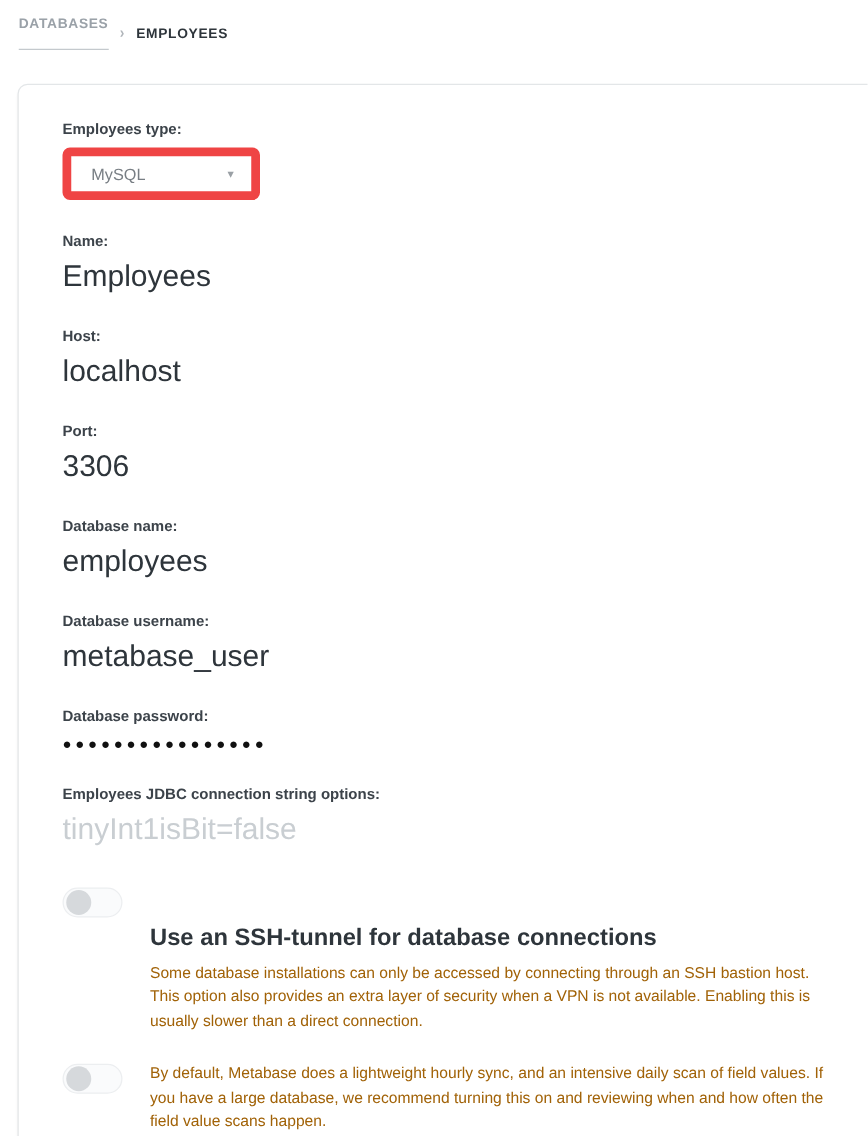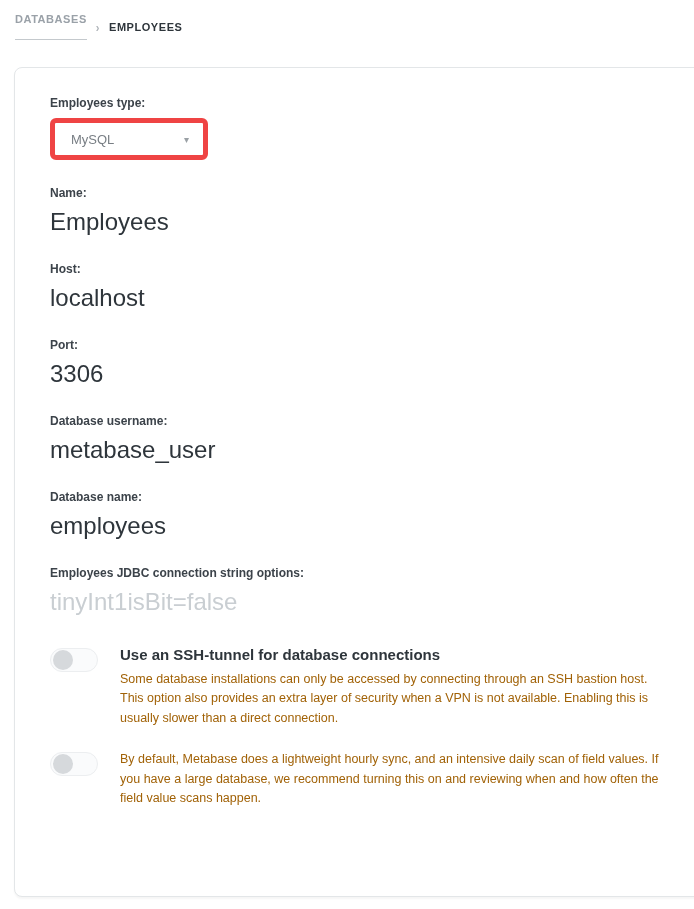--- a/index.html
+++ b/index.html
@@ -71,21 +71,21 @@
     font-size: 12px;
     letter-spacing: 3px;
     font-weight: bold;
     color: #111;
   }
 
   
   .select-box {
     width: 158px;
     height: 42px;
-    border: 5px solid #ef4444;
+    border: 7px solid #ef4444;
     border-radius: 6px;
     background: #fff;
     display: flex;
     align-items: center;
     justify-content: space-between;
     padding: 0 14px 0 16px;
     cursor: pointer;
     margin-bottom: 19px;
   }
   .select-value { font-size: 13px; color: #787e84; }
@@ -111,24 +111,25 @@
   }
   .toggle .knob {
     position: absolute;
     left: 2px; top: 1px;
     width: 20px; height: 20px;
     border-radius: 50%;
     background: #d6d9dc;
   }
   .toggle-text { max-width: 545px; }
   .toggle-title {
-    font-size: 15px;
+    font-size: 19px;
     font-weight: bold;
     color: #2e353b;
     margin-bottom: 7px;
+    margin-top: 32px;
   }
   .toggle-desc {
     font-size: 12.5px;
     color: #a16207;
     line-height: 1.55;
   }
 </style>
 </head>
 <body>
 
@@ -157,29 +158,33 @@
     <label class="form-label">Host:</label>
     <input class="big-input" type="text" value="localhost" style="">
   </div>
 
   <div class="form-group">
     <label class="form-label">Port:</label>
     <input class="big-input" type="text" value="3306" style="">
   </div>
 
   <div class="form-group">
+    <label class="form-label">Database name:</label>
+    <input class="big-input" type="text" value="employees" style="">
+  </div>
+
+  <div class="form-group">
     <label class="form-label">Database username:</label>
     <input class="big-input" type="text" value="metabase_user" style="">
   </div>
 
   <div class="form-group">
-    <label class="form-label">Database name:</label>
-    <input class="big-input" type="text" value="employees" style="">
-  </div>
-
+    <label class="form-label">Database password:</label>
+    <input class="big-input password-input" type="text" value="●●●●●●●●●●●●●●●●" style="">
+  </div>
 
   <div class="form-group" style="margin-bottom:30px;">
     <label class="form-label">Employees JDBC connection string options:</label>
     <input class="big-input" type="text" placeholder="tinyInt1isBit=false" style="">
   </div>
 
   <div class="toggle-row">
     <div class="toggle">
       <div class="knob"></div>
     </div>

